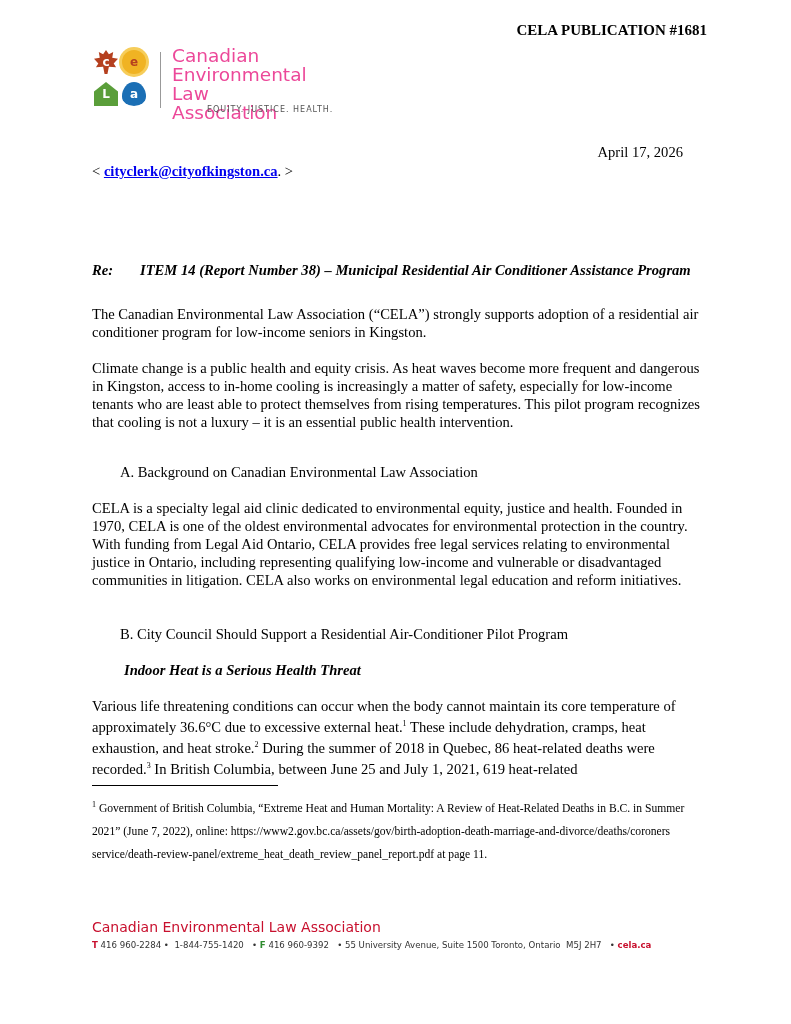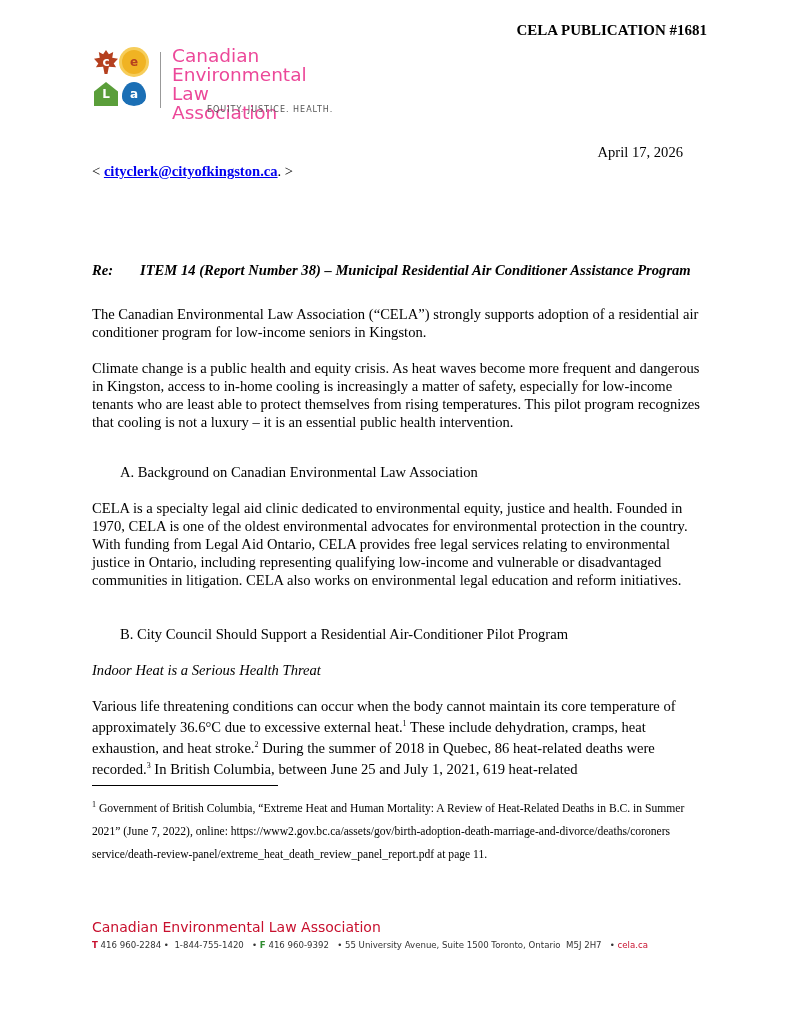--- a/index.html
+++ b/index.html
@@ -16,29 +16,29 @@
   .logo-bar{position:absolute;left:68px;top:6px;width:1px;height:56px;background:#999;}
   .logo-text{position:absolute;left:80px;top:0;font-family:"DejaVu Sans",sans-serif;color:#ec4899;font-size:18.5px;line-height:19px;}
   .logo-tag{position:absolute;left:87px;top:59px;font-family:"DejaVu Sans",sans-serif;font-size:8px;letter-spacing:1px;color:#555;padding-left:28px;}
   .txt{font-size:14.6px;line-height:18px;}
   .date{right:108px;top:143px;}
   .addr{left:92px;top:162px;}
   .addr a{color:#0000ee;font-weight:bold;text-decoration:underline;}
   .re{left:92px;top:261px;width:610px;font-weight:bold;display:flex;font-style:italic;}
   .re .lbl{width:48px;flex:none;}
   .para{left:92px;width:610px;}
-  .heading{font-style:italic;font-weight:normal;}
+  .heading{font-style:italic;font-weight:bold;margin-left:32px;}
   .fn-rule{left:92px;top:785px;width:186px;height:1px;background:#000;}
   .fn{left:92px;top:793px;width:612px;font-size:11.6px;line-height:23px;}
   .fn sup,.txt sup{font-size:8px;}
   .footer-name{left:92px;top:919px;font-family:"DejaVu Sans",sans-serif;font-size:14px;color:#c8102e;}
   .footer-line{left:92px;top:940px;font-family:"DejaVu Sans",sans-serif;font-size:8.6px;color:#333;white-space:pre;}
   .red{color:#c8102e;font-weight:bold;}
   .green{color:#2e8b2e;font-weight:bold;}
-  .footer-line .red.link{font-weight:normal;}
+  .footer-line .red.link{font-weight:bold;}
 </style>
 </head>
 <body>
 
 <div class="abs pub">CELA PUBLICATION #1681</div>
 
 <div class="abs logo">
   <div class="logo-icons">
     <div class="ic c">c</div>
     <div class="ic e">e</div>

